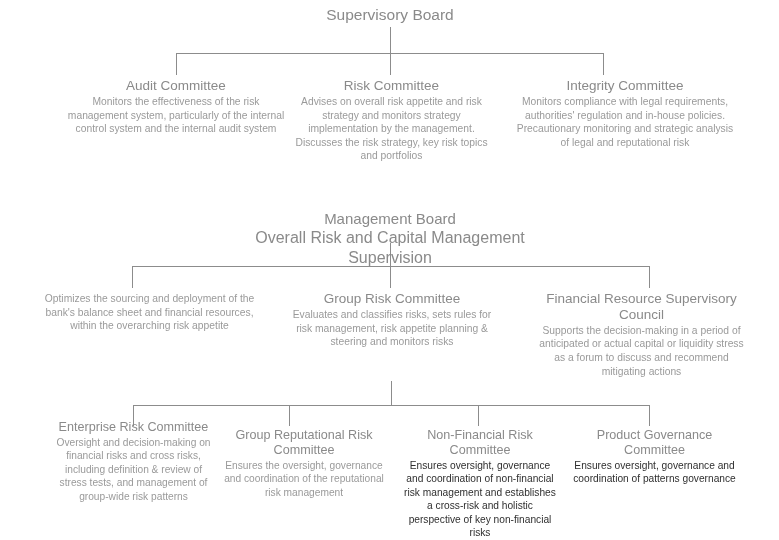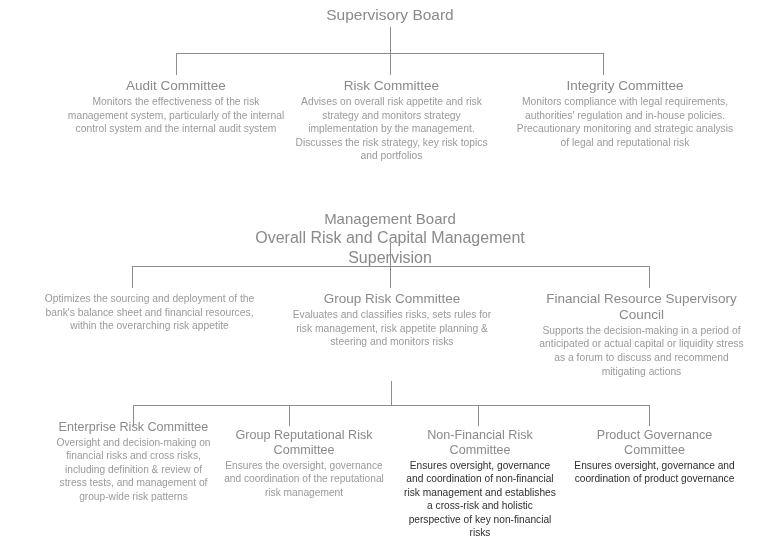--- a/index.html
+++ b/index.html
@@ -138,16 +138,16 @@
     <div class="node-desc">Ensures the oversight, governance and coordination of the reputational risk management</div>
   </div>
 
   <div class="node tier-4" style="left:400px; top:428px; width:160px;">
     <div class="node-title">Non-Financial Risk Committee</div>
     <div class="node-desc emphasis">Ensures oversight, governance and coordination of non-financial risk management and establishes a cross-risk and holistic perspective of key non-financial risks</div>
   </div>
 
   <div class="node tier-4" style="left:573px; top:428px; width:163px;">
     <div class="node-title">Product Governance Committee</div>
-    <div class="node-desc emphasis">Ensures oversight, governance and coordination of product governance</div>
+    <div class="node-desc emphasis">Ensures oversight, governance and coordination of patterns governance</div>
   </div>
 
 </div>
 
 </body></html>

